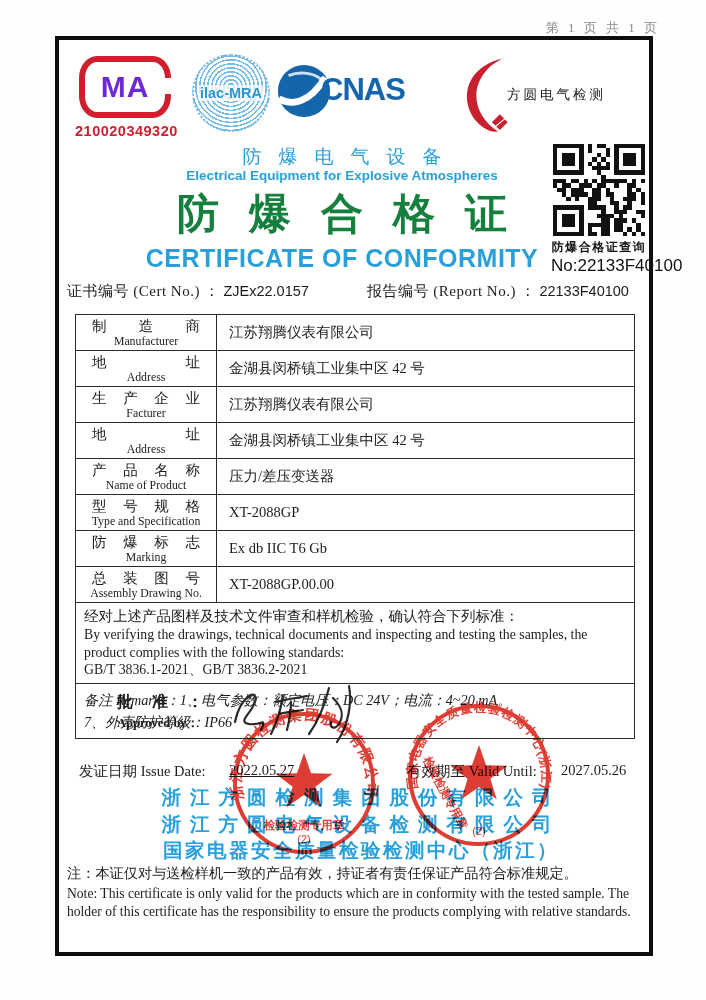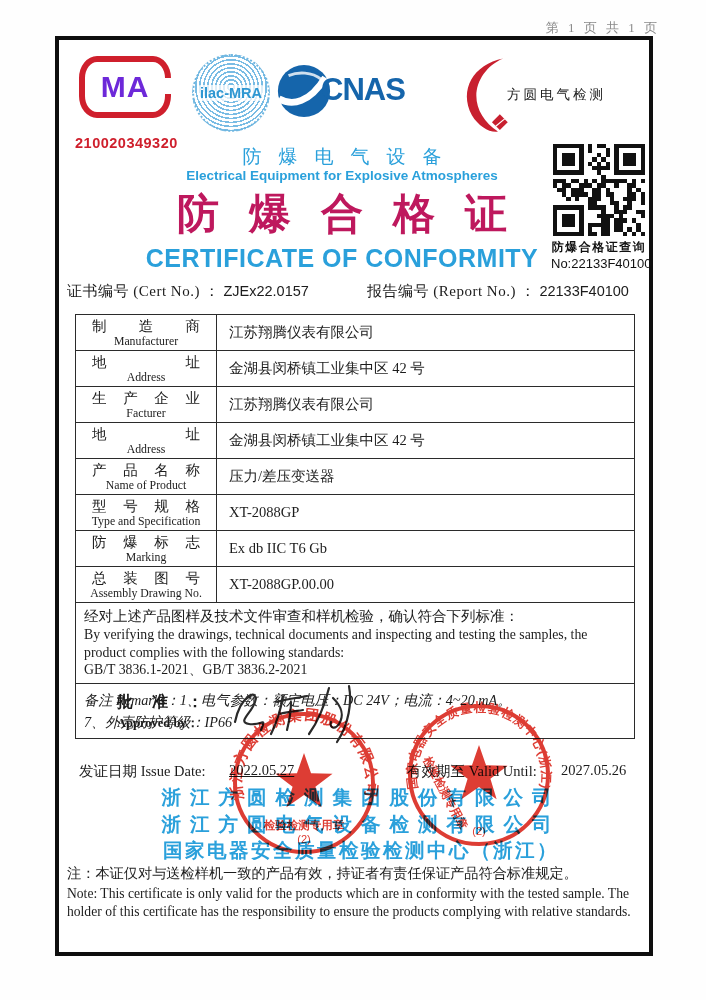--- a/index.html
+++ b/index.html
@@ -8,21 +8,21 @@
   .abs{position:absolute;}
   .page-marker{top:19px;right:46px;color:#8b8b8b;font-size:13px;letter-spacing:3px;}
   .frame{left:55px;top:36px;width:590px;height:912px;border:4px solid #0e0e0e;background:#fff;}
 
   
   .cma{left:16px;top:16px;width:100px;text-align:center;}
   .cma-box{position:relative;width:80px;height:50px;border:6px solid #cf1f2c;border-radius:18px/22px;
            margin:0 auto;display:flex;align-items:center;justify-content:center;}
   .cma-box span{font-family:"Liberation Sans",sans-serif;font-weight:bold;font-size:30px;color:#6d28d9;letter-spacing:1px;}
   .cma-notch{position:absolute;right:-8px;top:16px;width:10px;height:16px;background:#fff;}
-  .cma-num{margin-top:17px;font-family:"Liberation Sans",sans-serif;font-weight:bold;font-size:14.5px;color:#cf1f2c;letter-spacing:.5px;}
+  .cma-num{margin-top:5px;font-family:"Liberation Sans",sans-serif;font-weight:bold;font-size:14.5px;color:#cf1f2c;letter-spacing:.5px;}
   .ilac{left:133px;top:14px;width:74px;height:74px;border-radius:50%;
         background:repeating-radial-gradient(circle at 50% 42%,#ffffff 0 2.5px,#79bce4 2.5px 4px);
         border:2px dotted #6fb6e0;display:flex;align-items:center;justify-content:center;}
   .ilac span{font-family:"Liberation Sans",sans-serif;font-weight:bold;font-size:14.5px;color:#2e97d2;
              background:rgba(255,255,255,.75);padding:0 2px;border-radius:3px;}
   .cnas{left:216px;top:18px;display:flex;align-items:flex-start;}
   .cnas-ball{width:58px;height:58px;margin-top:4px;}
   .cnas-word{font-family:"Liberation Sans",sans-serif;font-weight:bold;font-size:31px;color:#1565ab;
              margin-left:-12px;margin-top:14px;letter-spacing:-1px;}
   .cnas-col{margin-left:6px;font-family:"Liberation Sans",sans-serif;}
@@ -31,30 +31,30 @@
   .fy{left:392px;top:12px;width:190px;height:86px;}
   .fy svg{position:absolute;left:0;top:0;}
   .fy-label{position:absolute;left:56px;top:34px;font-family:"Liberation Sans",sans-serif;
             font-size:13.5px;color:#222;letter-spacing:3px;}
 
   
   .t-zh-sub{left:0;top:104px;width:566px;text-align:center;color:#2aa0db;
             font-family:"Liberation Sans",sans-serif;font-weight:normal;font-size:19px;letter-spacing:17px;text-indent:17px;}
   .t-en-sub{left:0;top:128px;width:566px;text-align:center;color:#2aa0db;
             font-family:"Liberation Sans",sans-serif;font-weight:bold;font-size:13.5px;}
-  .t-zh-main{left:0;top:146px;width:566px;text-align:center;color:#be185d;
+  .t-zh-main{left:0;top:146px;width:566px;text-align:center;color:#15803d;
              font-family:"Liberation Sans",sans-serif;font-weight:bold;font-size:42px;letter-spacing:30px;text-indent:30px;}
   .t-en-main{left:0;top:204px;width:566px;text-align:center;color:#2aa0db;
              font-family:"Liberation Sans",sans-serif;font-weight:600;font-size:25px;letter-spacing:.5px;}
 
   
   .qr{left:492px;top:104px;width:96px;text-align:center;}
   .qr svg{width:94px;height:92px;display:block;margin:0 auto;}
   .qr-cap{margin-top:3px;font-family:"Liberation Sans",sans-serif;font-weight:bold;font-size:12px;color:#111;letter-spacing:1.5px;}
-  .qr-num{font-family:"Liberation Sans",sans-serif;font-size:13px;color:#111;}
+  .qr-num{font-family:"Liberation Sans",sans-serif;font-size:17px;color:#111;}
 
   
   .certline{left:8px;top:242px;width:576px;font-size:15px;}
   .certline .lbl{letter-spacing:.5px;}
   .certline .val{font-family:"Liberation Sans",sans-serif;font-size:14.5px;}
   .report{position:absolute;left:300px;top:0;}
 
   
   .tbl{left:16px;top:274px;width:560px;border-collapse:collapse;}
   .tbl td{border:1.6px solid #2b2b2b;}

